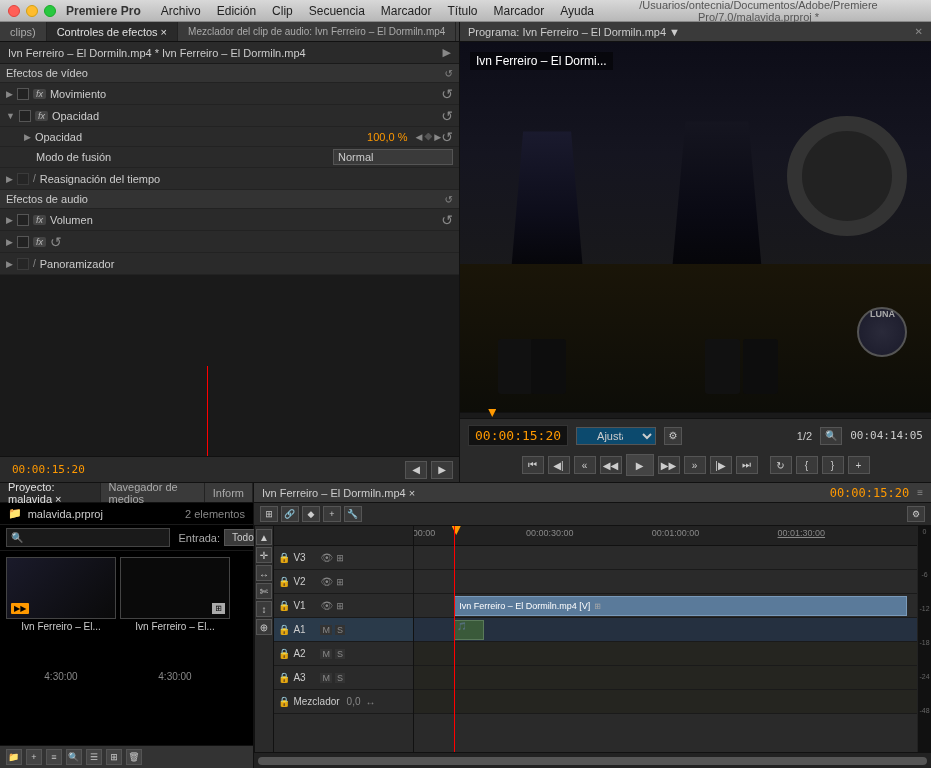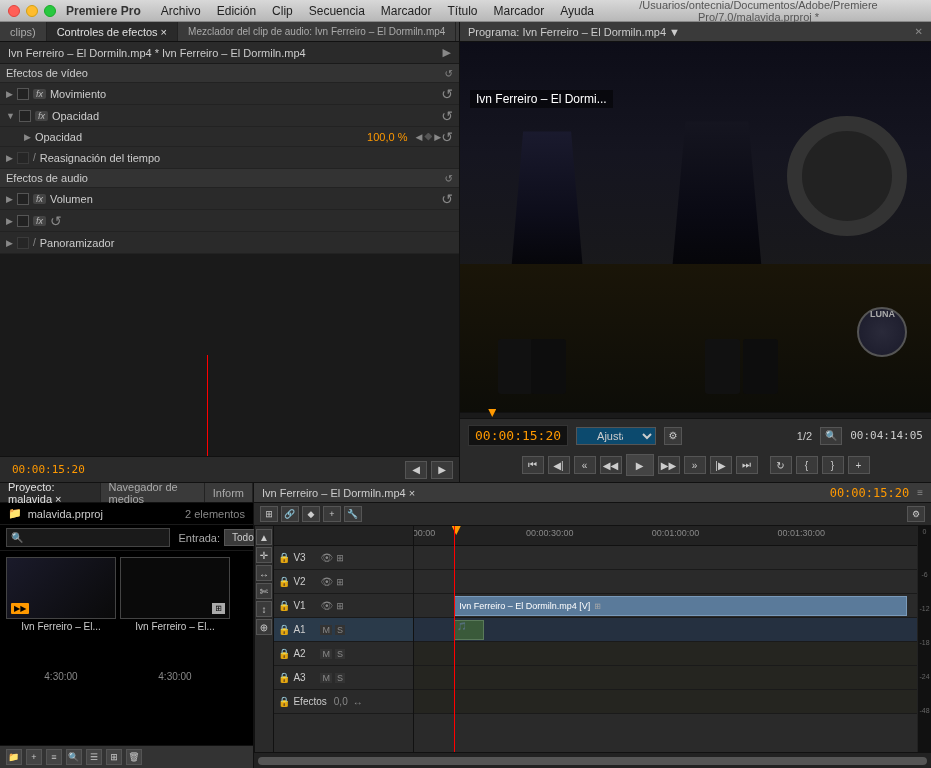--- a/index.html
+++ b/index.html
@@ -329,21 +329,20 @@
     }
 
     .clip-title-overlay {
       position: absolute;
       top: 10px;
       left: 10px;
       color: white;
       font-size: 12px;
       background: rgba(0,0,0,0.5);
       padding: 2px 6px;
-      margin-top: 38px;
     }
 
     .monitor-controls {
       background: #2a2a2a;
       border-top: 1px solid #111;
       padding: 4px;
     }
     .monitor-timecode {
       display: flex;
       align-items: center;
@@ -848,20 +847,31 @@
         <span class="effect-name">Opacidad</span>
         <span class="effect-value" style="cursor:pointer;">100,0 %</span>
         <div class="effect-controls">
           <button class="nav-btn">◀</button>
           <div class="keyframe-btn"></div>
           <button class="nav-btn">▶</button>
         </div>
         <span class="reset-btn">↺</span>
       </div>
 
+      <div class="fusion-row">
+        <span class="effect-name">Modo de fusión</span>
+        <select class="dropdown-select">
+          <option>Normal</option>
+          <option>Multiplicar</option>
+          <option>Pantalla</option>
+          <option>Superposición</option>
+          <option>Oscurecer</option>
+          <option>Aclarar</option>
+        </select>
+      </div>
 
       <div class="effect-row">
         <span class="effect-expand">▶</span>
         <div class="effect-toggle" style="opacity:0.4;"></div>
         <span style="font-size:10px;color:#888;margin-right:4px;">/</span>
         <span class="effect-name">Reasignación del tiempo</span>
       </div>
 
       <div class="section-header">
         <span>Efectos de audio</span>
@@ -1113,33 +1123,33 @@
 
           <div class="track-row">
             <span class="track-lock">🔒</span>
             <span class="track-name">A3</span>
             <span class="track-mute">M</span>
             <span class="track-solo">S</span>
           </div>
 
           <div class="track-row">
             <span class="track-lock">🔒</span>
-            <span class="track-name" style="width:auto;">Efectos</span>
+            <span class="track-name" style="width:auto;">Mezclador</span>
             <span style="color:#888;font-size:10px;margin-left:4px;">0,0</span>
             <span style="color:#888;font-size:10px;margin-left:2px;">↔</span>
           </div>
         </div>
 
         <div class="tracks-area">
 
           <div class="time-ruler">
             <span class="ruler-label" style="left:2%;">00:00</span>
             <span class="ruler-label" style="left:27%;">00:00:30:00</span>
             <span class="ruler-label" style="left:52%;">00:01:00:00</span>
-            <span class="ruler-label" style="left:77%;">00:01:30:00</span>
+            <span class="ruler-label" style="left:77%;text-decoration:underline;">00:01:30:00</span>
 
             <div style="position:absolute;left:8%;top:0;bottom:0;width:1px;background:#f90;"></div>
             <div style="position:absolute;left:7.5%;top:0;width:9px;height:9px;background:#f90;clip-path:polygon(50% 100%, 0% 0%, 100% 0%);"></div>
           </div>
 
           <div class="track-content-row"></div>
 
           <div class="track-content-row"></div>
 
           <div class="track-content-row">

